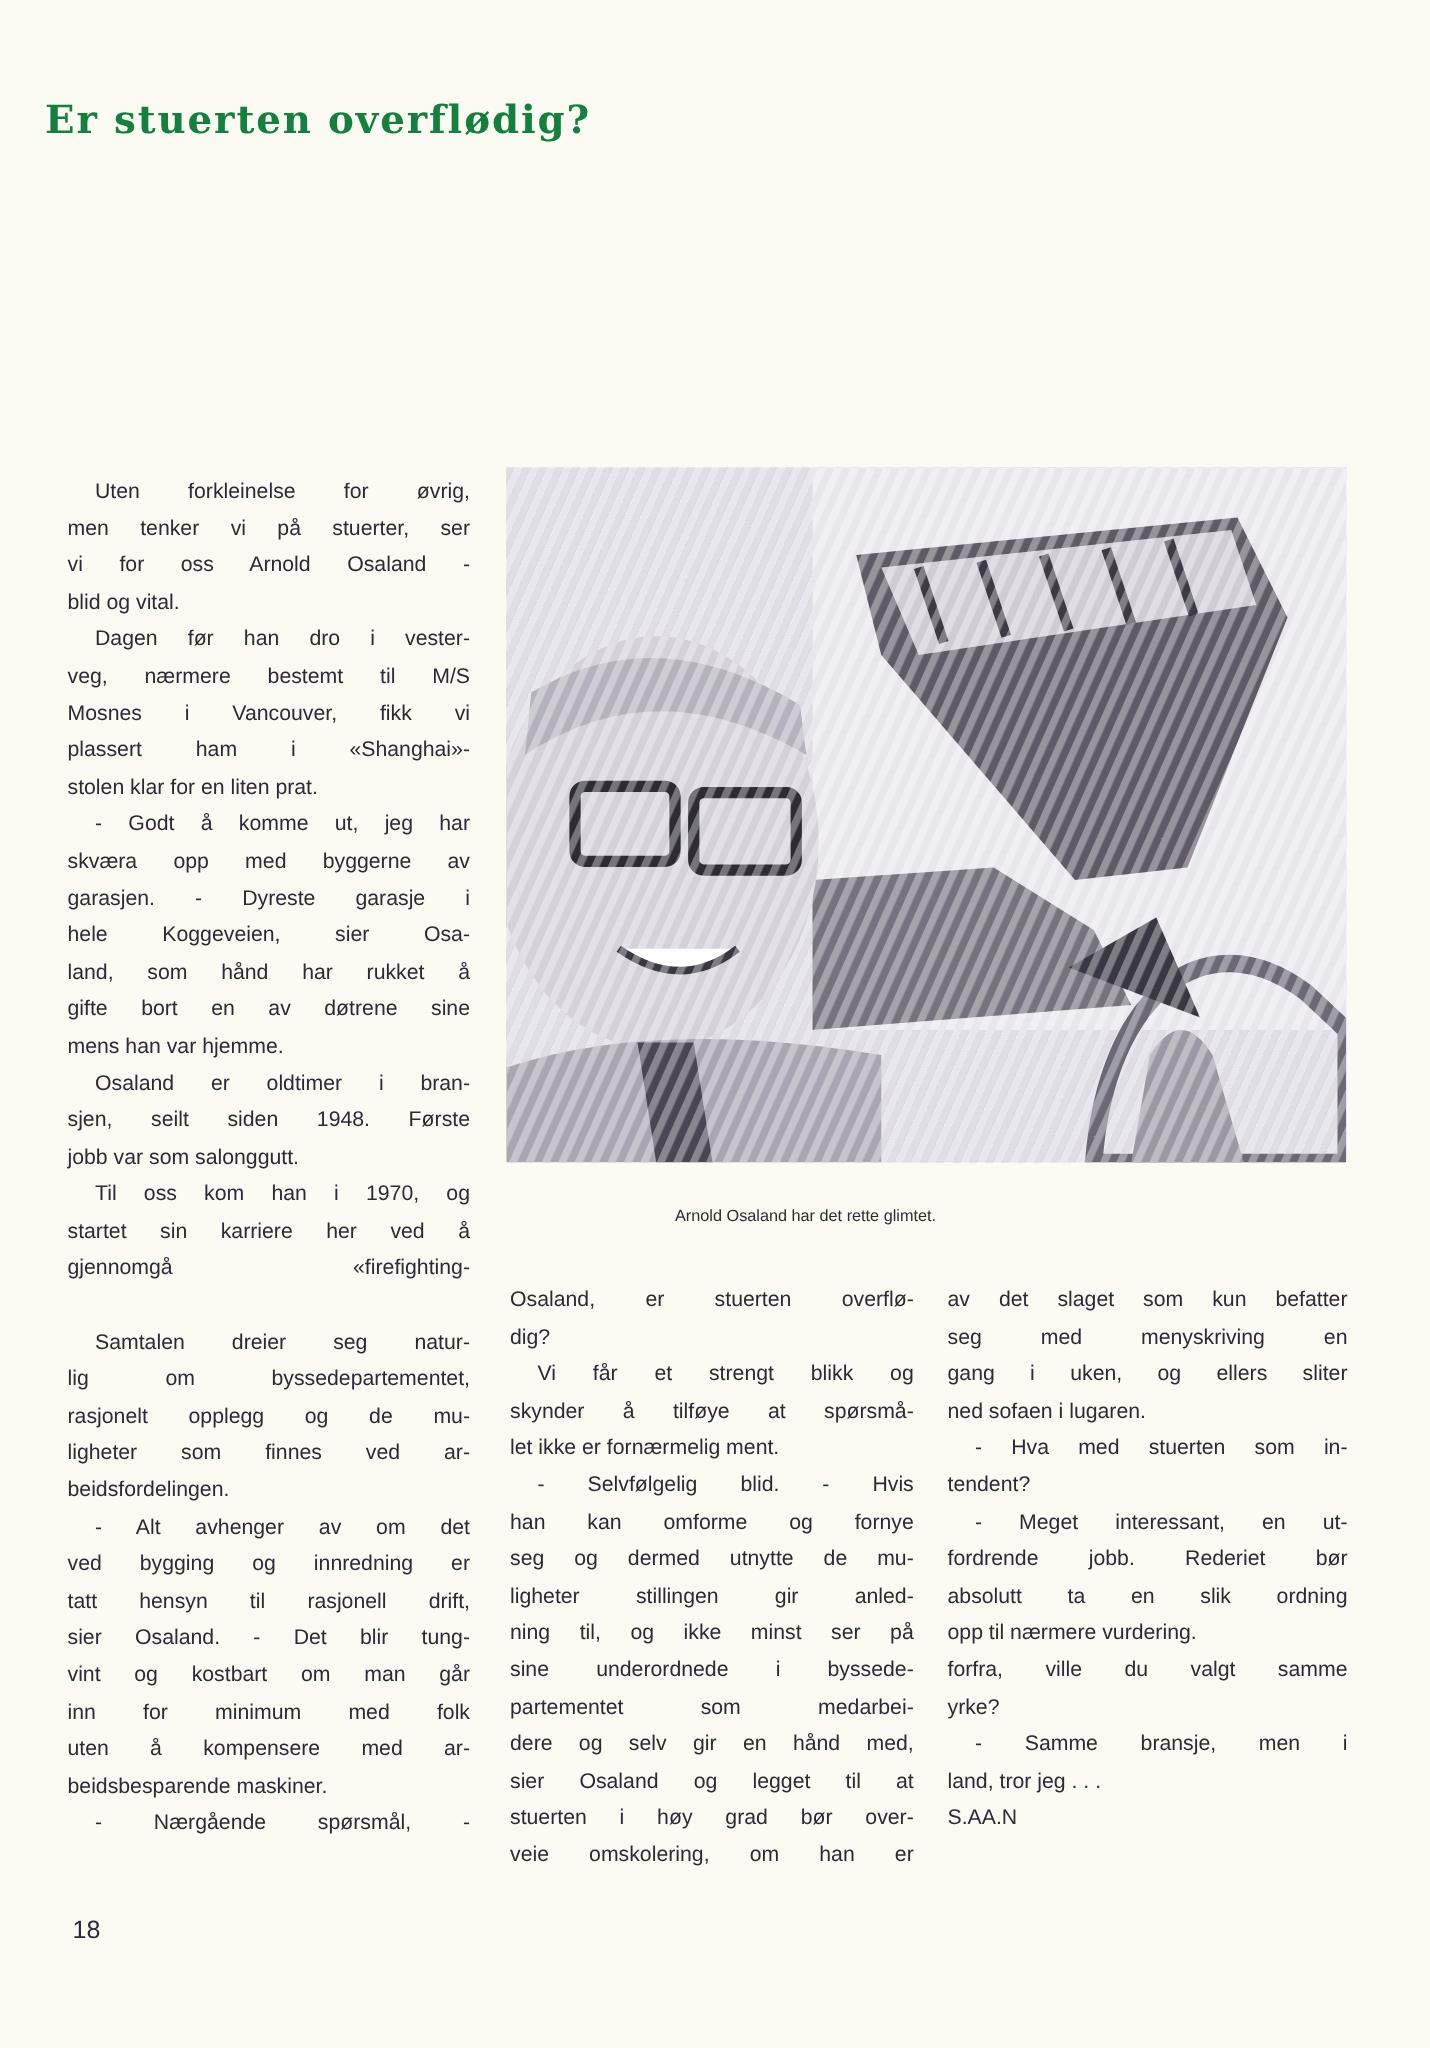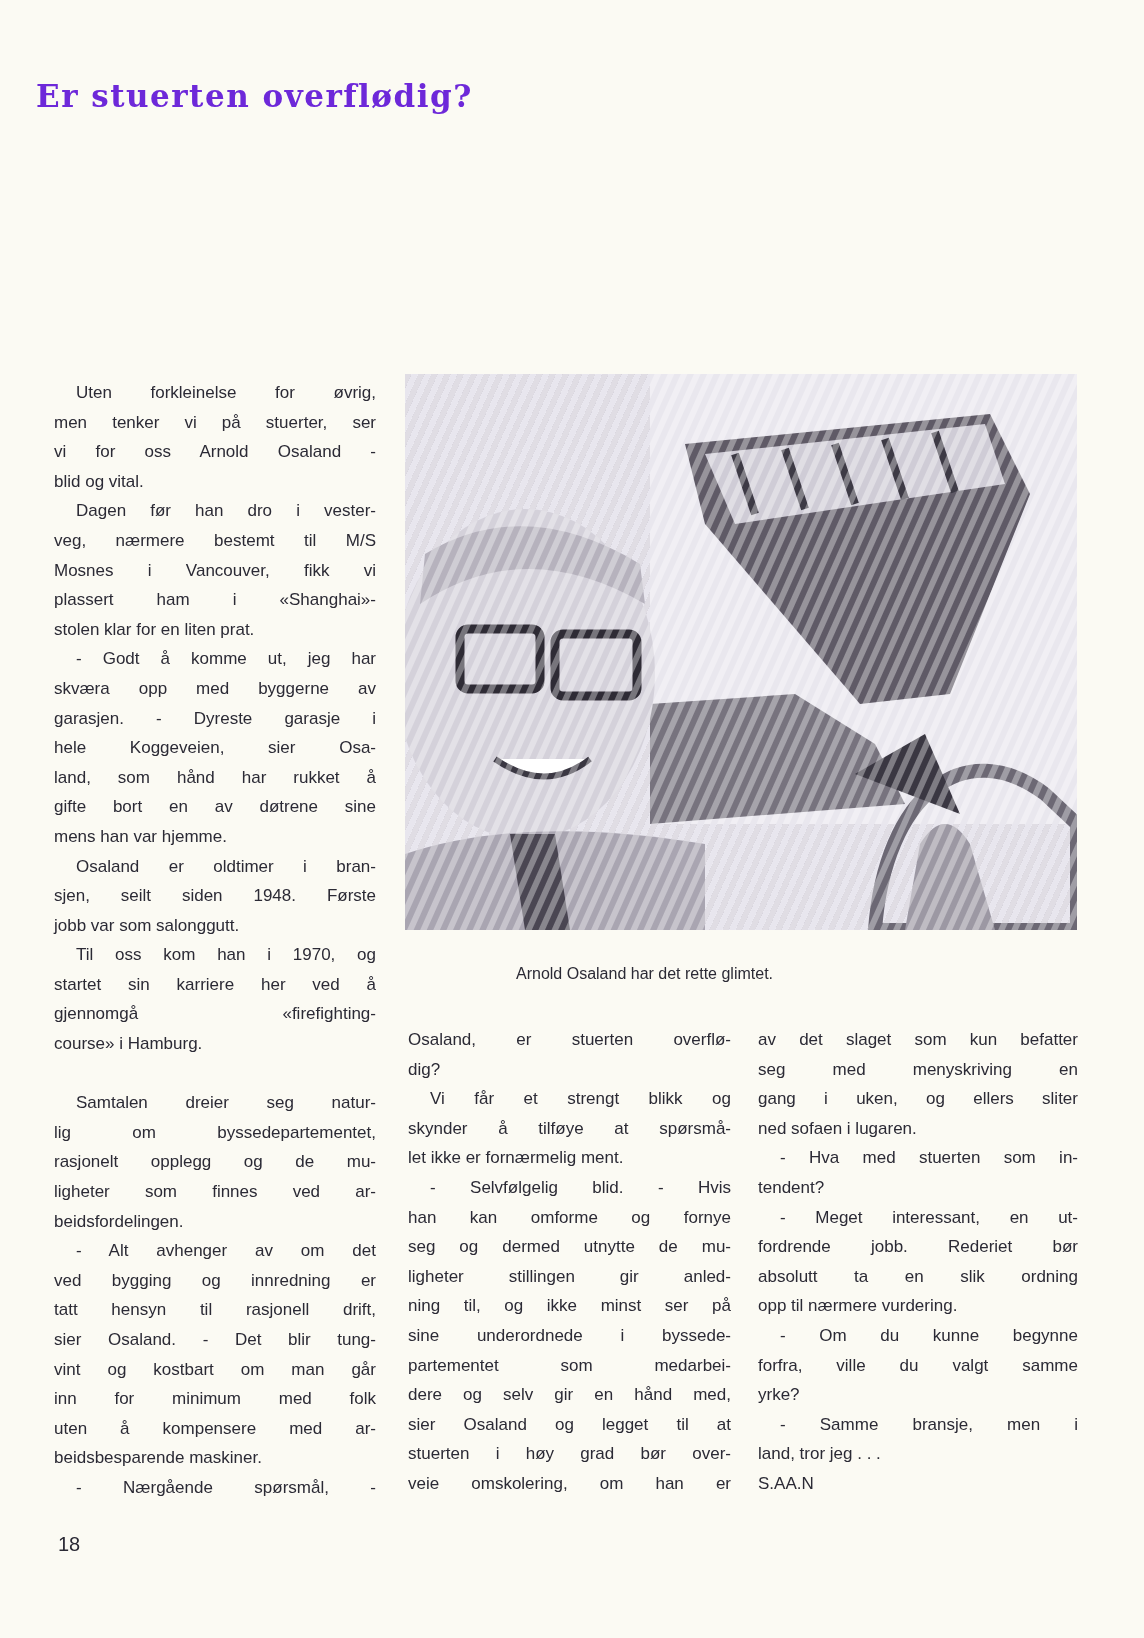--- a/index.html
+++ b/index.html
@@ -8,21 +8,21 @@
     background: #fbfaf3;
     position: relative;
     overflow: hidden;
     font-family: "Liberation Sans", "DejaVu Sans", sans-serif;
     color: #2b2a35;
   }
   .title {
     position: absolute; left: 36px; top: 78px;
     font-family: "DejaVu Serif", "Liberation Serif", serif;
     font-weight: bold; font-size: 31px; letter-spacing: 1.5px;
-    color: #6d28d9;
+    color: #15803d;
     margin: 0;
   }
   .col {
     position: absolute;
     font-size: 17px;
     line-height: 29.6px;
   }
   .col .line { display: block; white-space: nowrap; text-align: justify; text-align-last: justify; }
   .col .line.last { text-align-last: left; }
   .col .line.indent { padding-left: 22px; }
@@ -30,22 +30,22 @@
   #col1 { left: 54px; top: 378px; width: 322px; }
   #col2 { left: 408px; top: 1025px; width: 323px; }
   #col3 { left: 758px; top: 1025px; width: 320px; }
   .signature { display: block; text-align: left; }
   .photo {
     position: absolute; left: 405px; top: 374px; width: 672px; height: 556px;
     overflow: hidden;
     background: repeating-linear-gradient(-66deg, #e8e6ee 0 6px, #cfcbd6 6px 12px);
   }
   .caption {
-    position: absolute; left: 516px; top: 965px;
-    font-size: 16px;
+    position: absolute; left: 540px; top: 965px;
+    font-size: 13px;
   }
   .page-number {
     position: absolute; left: 58px; top: 1533px;
     font-size: 20px;
   }
   .faded {
     position: absolute; left: 690px; top: 82px;
     font-family: "DejaVu Serif", serif; font-weight: bold; font-size: 28px;
     color: #f1efe6; letter-spacing: 2px;
   }
@@ -73,21 +73,20 @@
     <span class="line">hele Koggeveien, sier Osa-</span>
     <span class="line">land, som hånd har rukket å</span>
     <span class="line">gifte bort en av døtrene sine</span>
     <span class="line last">mens han var hjemme.</span>
     <span class="line indent">Osaland er oldtimer i bran-</span>
     <span class="line">sjen, seilt siden 1948. Første</span>
     <span class="line last">jobb var som salonggutt.</span>
     <span class="line indent">Til oss kom han i 1970, og</span>
     <span class="line">startet sin karriere her ved å</span>
     <span class="line">gjennomgå «firefighting-</span>
-    <span class="line last">course» i Hamburg.</span>
     <span class="gap"></span>
     <span class="line indent">Samtalen dreier seg natur-</span>
     <span class="line">lig om byssedepartementet,</span>
     <span class="line">rasjonelt opplegg og de mu-</span>
     <span class="line">ligheter som finnes ved ar-</span>
     <span class="line last">beidsfordelingen.</span>
     <span class="line indent">- Alt avhenger av om det</span>
     <span class="line">ved bygging og innredning er</span>
     <span class="line">tatt hensyn til rasjonell drift,</span>
     <span class="line">sier Osaland. - Det blir tung-</span>
@@ -158,21 +157,20 @@
 <span class="line">av det slaget som kun befatter</span>
     <span class="line">seg med menyskriving en</span>
     <span class="line">gang i uken, og ellers sliter</span>
     <span class="line last">ned sofaen i lugaren.</span>
     <span class="line indent">- Hva med stuerten som in-</span>
     <span class="line last">tendent?</span>
     <span class="line indent">- Meget interessant, en ut-</span>
     <span class="line">fordrende jobb. Rederiet bør</span>
     <span class="line">absolutt ta en slik ordning</span>
     <span class="line last">opp til nærmere vurdering.</span>
-    <span class="line indent">- Om du kunne begynne</span>
     <span class="line">forfra, ville du valgt samme</span>
     <span class="line last">yrke?</span>
     <span class="line indent">- Samme bransje, men i</span>
     <span class="line last">land, tror jeg . . .</span>
     <span class="signature">S.AA.N</span>
   </div>
 
 <div class="page-number">18</div>
 
 </body></html>

